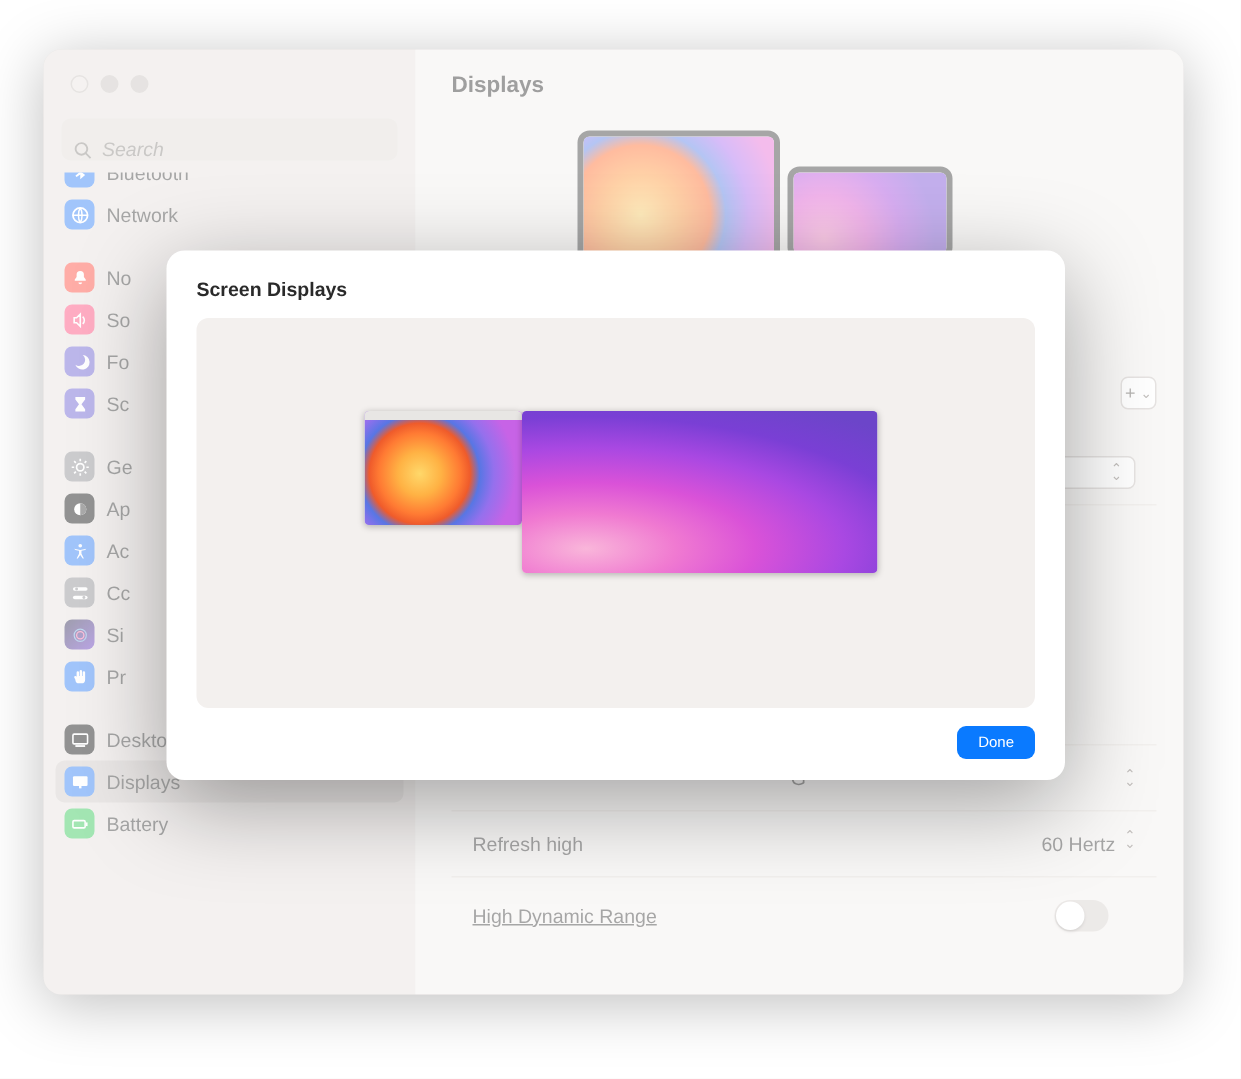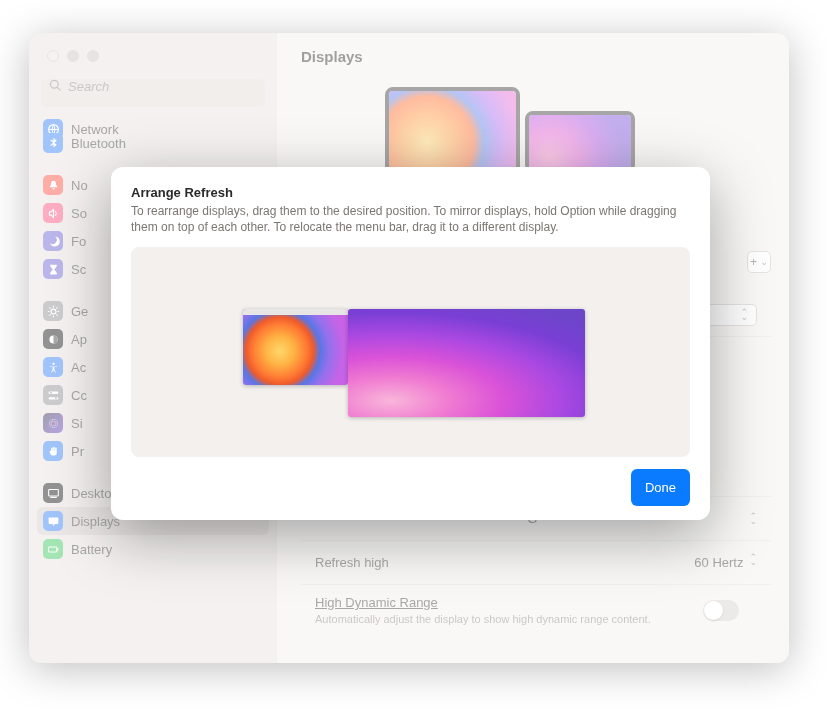--- a/index.html
+++ b/index.html
@@ -5,21 +5,21 @@
     *{box-sizing:border-box;margin:0;padding:0;font-family:-apple-system,BlinkMacSystemFont,"Helvetica Neue",sans-serif;}
     body{width:827px;height:719px;background:#fff;position:relative;overflow:hidden;}
     .window{position:absolute;left:29px;top:33px;width:760px;height:630px;background:#efeceb;border-radius:12px;box-shadow:0 6px 40px rgba(0,0,0,0.25);display:flex;overflow:hidden;}
     .sidebar{width:248px;height:100%;background:#e6e1de;display:flex;flex-direction:column;overflow:hidden;}
     .titlebar{height:46px;display:flex;align-items:center;padding-left:18px;gap:8px;}
     .dot{width:12px;height:12px;border-radius:50%;}
     .dot.red{background:#ff5f57;border:0.5px solid rgba(0,0,0,.1);}
     .dot.yellow{background:#febc2e;border:0.5px solid rgba(0,0,0,.1);}
     .dot.green{background:#28c840;border:0.5px solid rgba(0,0,0,.1);}
     .search-wrap{padding:0 12px 8px 12px;}
-    .search{display:flex;align-items:flex-start;background:#dfdad6;border-radius:6px;height:28px;padding:0 8px;color:#8a8682;font-size:13px;font-style:italic;}
+    .search{display:flex;align-items:flex-end;background:#dfdad6;border-radius:6px;height:28px;padding:0 8px;color:#8a8682;font-size:13px;font-style:italic;}
     .search svg{width:13px;height:13px;fill:#8a8682;margin-right:6px;}
     .side-list{flex:1;overflow:hidden;padding:0 8px;}
     .side-item{display:flex;align-items:center;height:28px;border-radius:6px;padding:0 6px;font-size:13px;color:#3b3b3b;gap:8px;overflow:hidden;white-space:nowrap;}
     .side-item.cut-top{margin-top:-14px;}
     .side-item.sel{background:#d1cbc7;}
     .icon-sq{width:20px;height:20px;border-radius:5px;display:flex;align-items:center;justify-content:center;flex-shrink:0;}
     .icon-sq svg{width:13px;height:13px;fill:#fff;}
     .grp-gap{height:14px;}
     .main{flex:1;background:#f2efed;display:flex;flex-direction:column;position:relative;overflow:hidden;}
     .main-head{height:46px;display:flex;align-items:center;padding:0 24px;font-weight:700;font-size:15px;color:#2a2a2a;}
@@ -51,21 +51,21 @@
     .modal h2{font-size:13px;font-weight:700;color:#2a2a2a;}
     .modal p{font-size:12px;color:#7b7670;margin-top:3px;line-height:1.35;}
     .arena{margin-top:12px;flex:1;background:#f3f0ee;border-radius:8px;position:relative;overflow:hidden;}
     .disp{position:absolute;border-radius:3px;box-shadow:0 1px 4px rgba(0,0,0,0.25);overflow:hidden;}
     .disp.a{left:112px;top:62px;width:105px;height:76px;z-index:1;}
     .menubar{position:absolute;left:0;right:0;top:0;height:6px;background:#e8e6e4;}
     .disp.b{left:217px;top:62px;width:237px;height:108px;z-index:2;}
     .wp.big-a{background:radial-gradient(circle at 35% 55%, #ffd86a 0%, #ffb244 18%, #ff7a33 34%, #ef5b2b 42%, #5876e4 50%, #9570ed 62%, #c763e6 80%);}
     .wp.big-b{background:radial-gradient(ellipse 140% 120% at 18% 85%, #f9b6da 0%, #f07ad1 18%, #da52d8 34%, #a948e2 52%, #7a3fd5 68%, #6c45c9 85%);}
     .modal-actions{display:flex;justify-content:flex-end;margin-top:12px;}
-    .btn-primary{background:#0a7aff;color:#fff;border:none;border-radius:6px;height:37px;padding:0 14px;font-size:13px;font-weight:500;}
+    .btn-primary{background:#0a7aff;color:#fff;border:none;border-radius:6px;height:22px;padding:0 14px;font-size:10px;font-weight:500;}
     .dimmed .dot{background:#c8c2be !important;border-color:#c8c2be !important;}
     .dimmed .dot:first-child{background:#e8e3df !important;}
   </style>
 </head>
 <body>
 
 <div class="window">
 
   <div class="sidebar">
     <div class="titlebar dimmed">
@@ -76,36 +76,36 @@
     <div class="search-wrap">
       <div class="search">
         <svg viewBox="0 0 16 16">
             <path d="M6.5 1a5.5 5.5 0 014.38 8.83l3.65 3.64-1.06 1.06-3.64-3.65A5.5 5.5 0 116.5 1zm0 1.5a4 4 0 100 8 4 4 0 000-8z"></path>
           </svg>
         <span>Search</span>
       </div>
     </div>
     <div class="side-list">
 
+      <div class="side-item cut-top">
+        <div class="icon-sq" style="background:#2f7ef6">
+            <svg viewBox="0 0 16 16">
+              <path d="M8 1l4 3.5L9 7l3 2.5L8 13V9L5 11l-1-1 3.5-3L4 4l1-1 3 2z"></path>
+            </svg>
+          </div>
+        <span>Bluetooth</span>
+      </div>
       <div class="side-item">
         <div class="icon-sq" style="background:#2f7ef6">
             <svg viewBox="0 0 16 16">
               <circle cx="8" cy="8" r="6" fill="none" stroke="#fff" stroke-width="1.5"></circle>
               <path d="M2 8h12M8 2c2 3 2 9 0 12M8 2c-2 3-2 9 0 12" stroke="#fff" stroke-width="1.2" fill="none"></path>
             </svg>
           </div>
         <span>Network</span>
-      </div>
-      <div class="side-item cut-top">
-        <div class="icon-sq" style="background:#2f7ef6">
-            <svg viewBox="0 0 16 16">
-              <path d="M8 1l4 3.5L9 7l3 2.5L8 13V9L5 11l-1-1 3.5-3L4 4l1-1 3 2z"></path>
-            </svg>
-          </div>
-        <span>Bluetooth</span>
       </div>
 
       <div class="grp-gap"></div>
 
       <div class="side-item">
         <div class="icon-sq" style="background:#ff4a3d">
             <svg viewBox="0 0 16 16">
               <path d="M8 2a3 3 0 013 3v2l1.5 2v1h-9v-1L5 7V5a3 3 0 013-3zm0 11a1.5 1.5 0 001.5-1.5h-3A1.5 1.5 0 008 13z"></path>
             </svg>
           </div>
@@ -269,32 +269,30 @@
         <div style="display:flex;align-items:flex-start;gap:6px">
           <span>60 Hertz</span>
           <span class="chev">
               <span>⌃</span>
               <span>⌄</span>
             </span>
         </div>
       </div>
       <div class="hdr-row last">
         <span class="t">High Dynamic Range</span>
-        <span class="subtext">Automatically adjust the display to show high dynamic range content.</span>
         <div class="toggle hdr-row-toggle"></div>
       </div>
     </div>
   </div>
 
   <div class="scrim"></div>
 </div>
 
 <div class="modal">
-  <h2>Arrange Refresh</h2>
-  <p>To rearrange displays, drag them to the desired position. To mirror displays, hold Option while dragging them on top of each other. To relocate the menu bar, drag it to a different display.</p>
+  <h2>Screen Displays</h2>
   <div class="arena">
     <div class="disp a">
       <div class="wp big-a"></div>
       <div class="menubar"></div>
     </div>
     <div class="disp b">
       <div class="wp big-b"></div>
     </div>
   </div>
   <div class="modal-actions">

